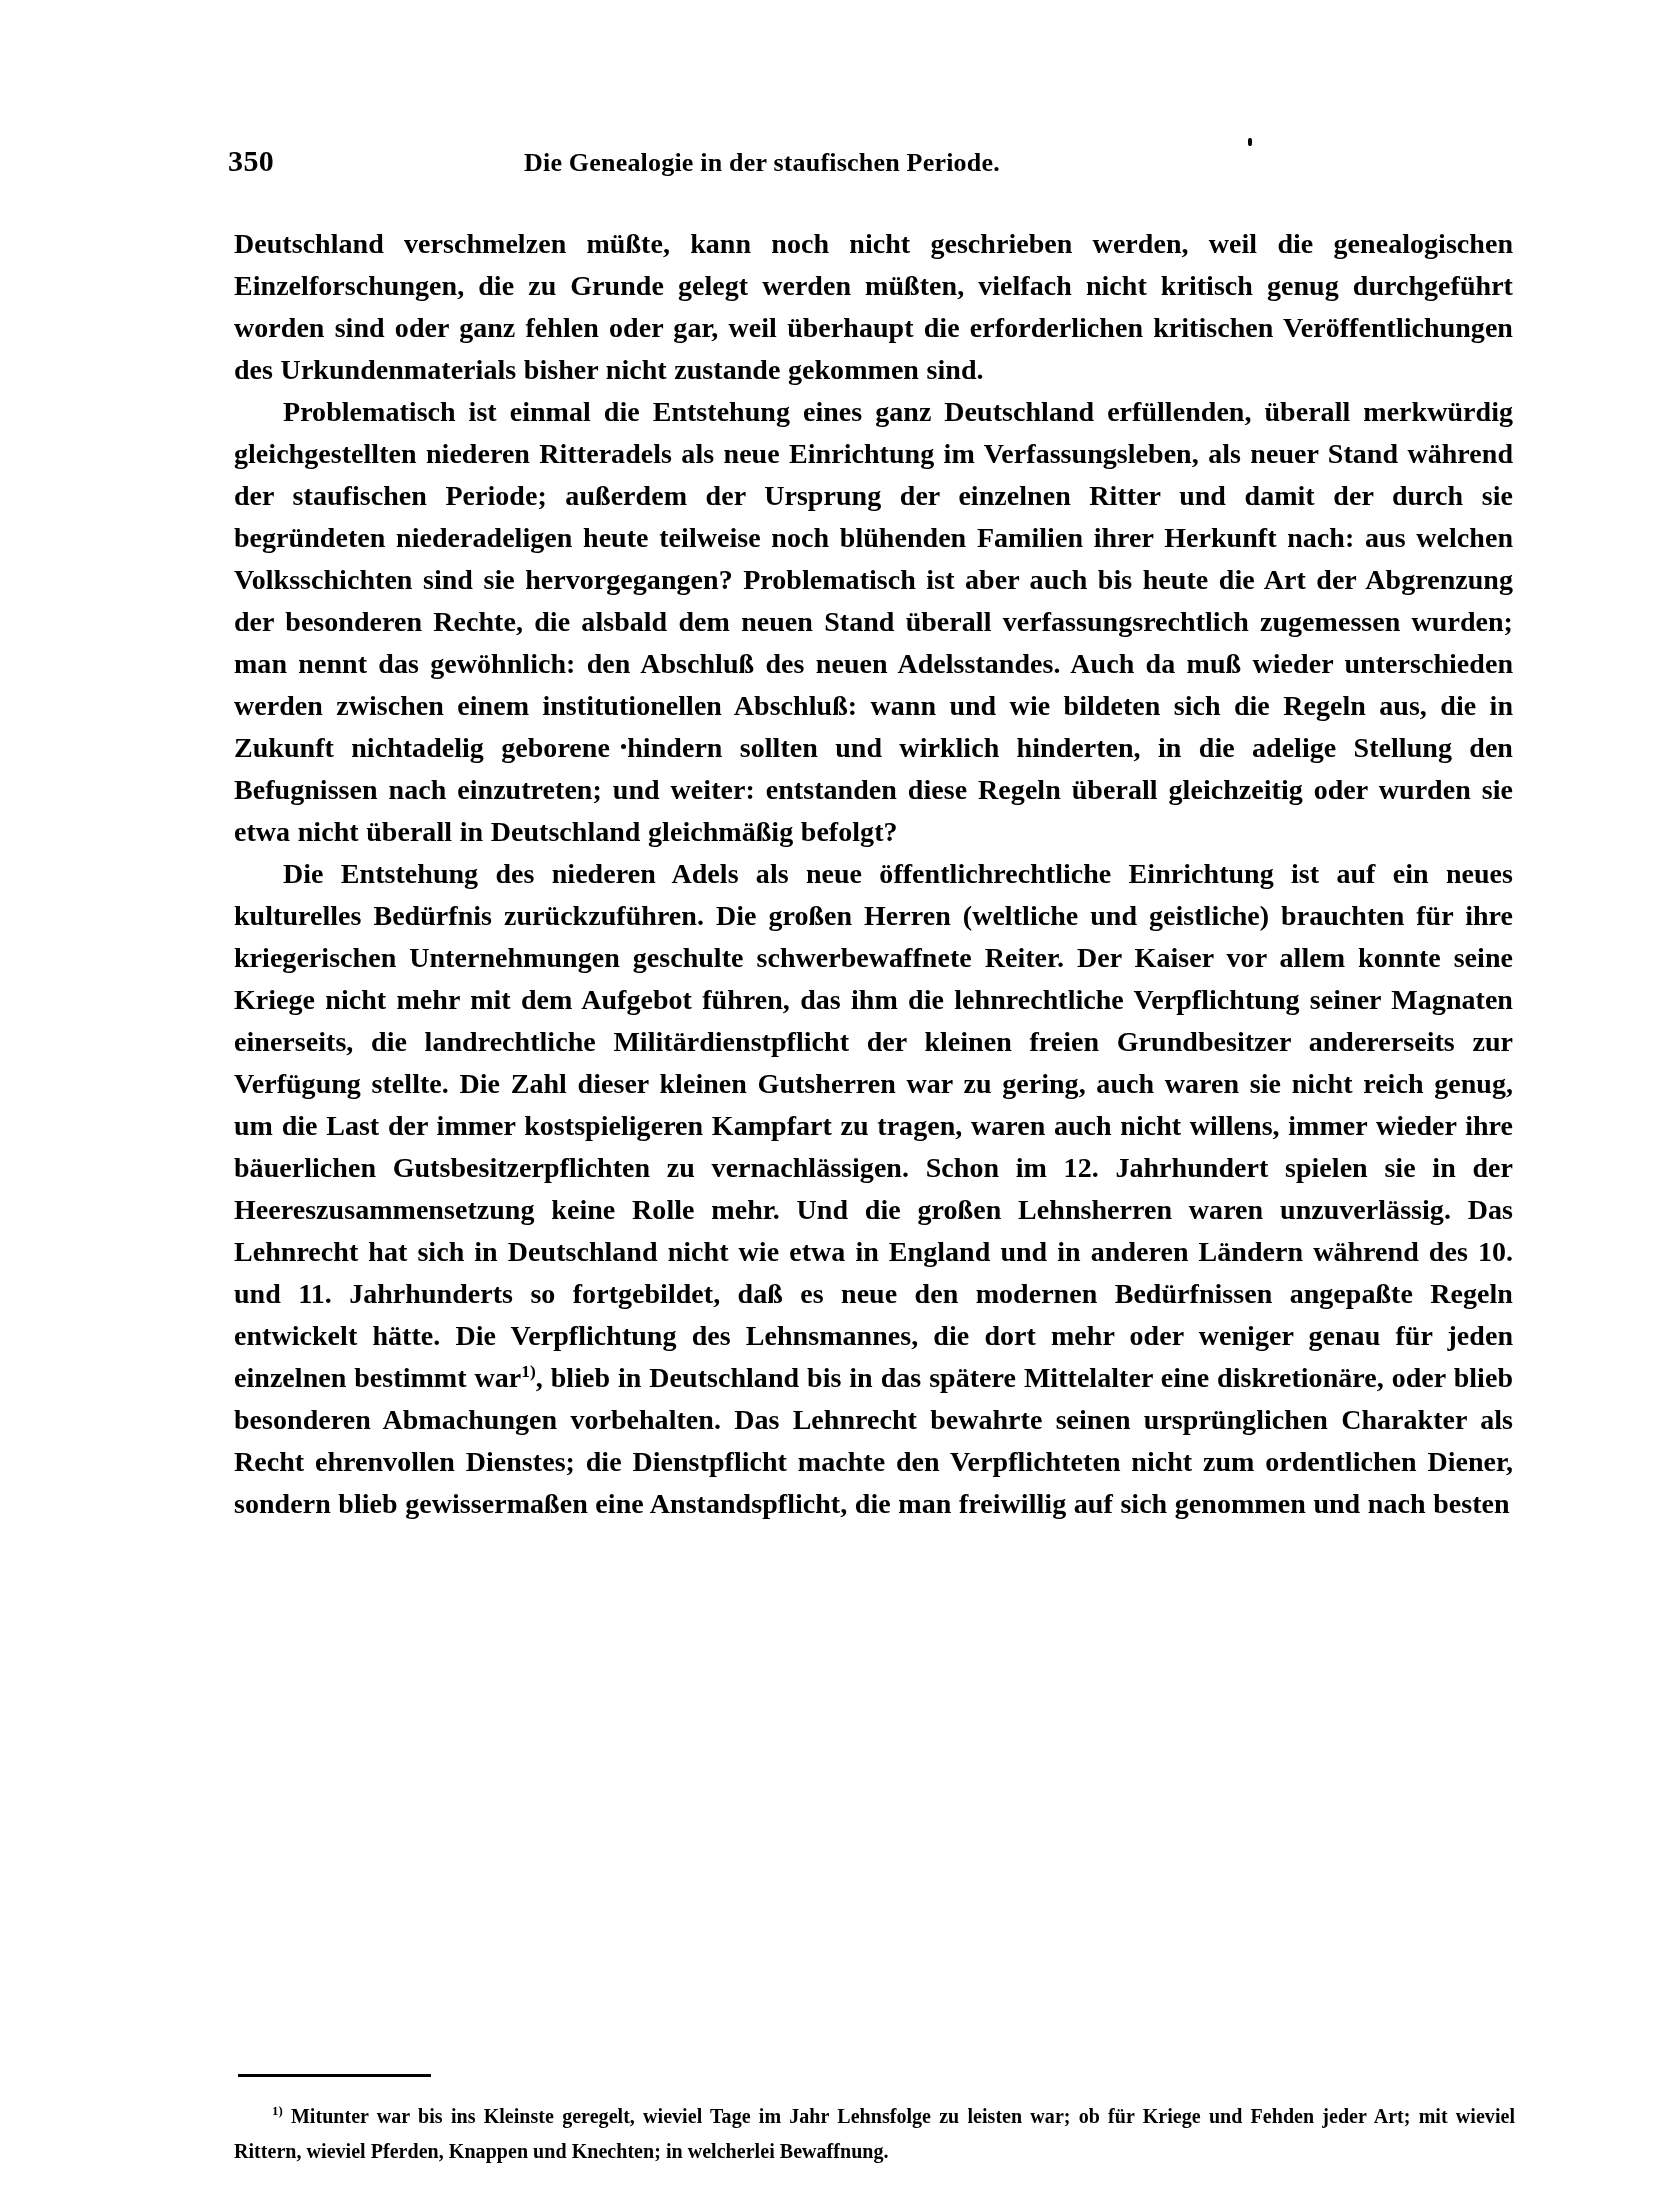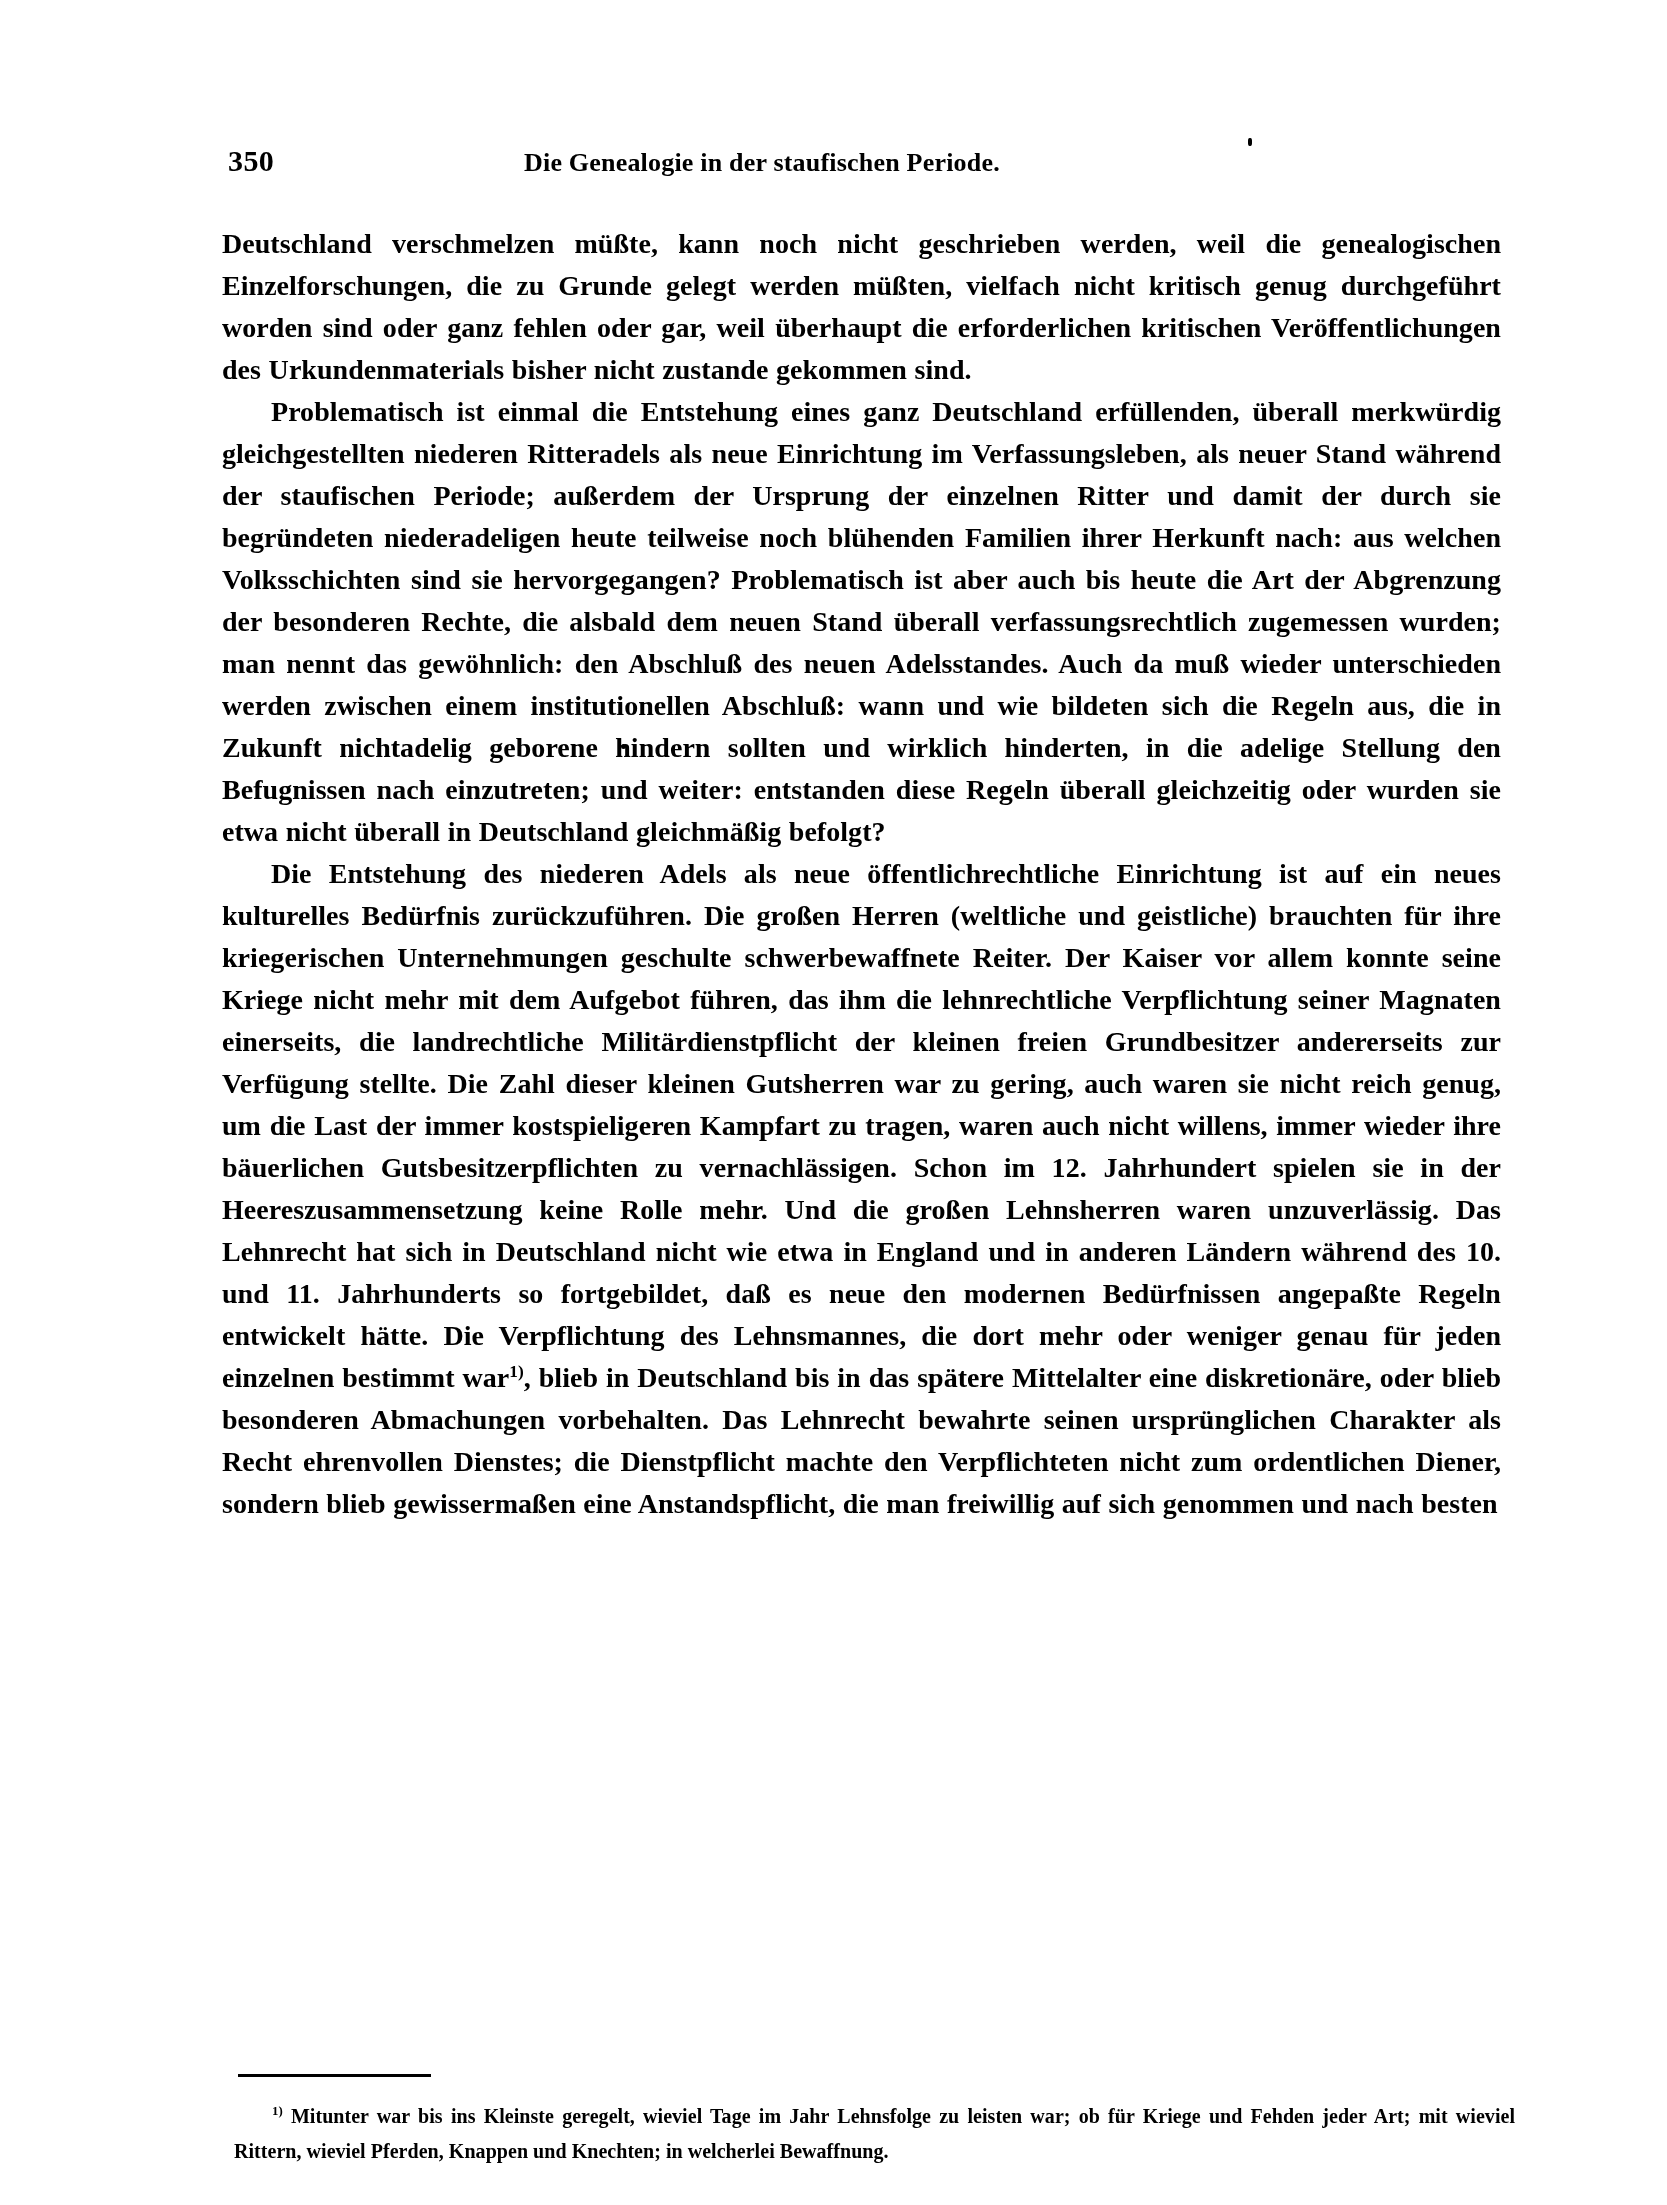--- a/index.html
+++ b/index.html
@@ -46,21 +46,21 @@
     font-size: 26px;
     font-weight: 700;
     letter-spacing: 0.2px;
     line-height: 1;
     white-space: nowrap;
   }
 
   
   .body-block {
     position: absolute;
-    left: 222px;
+    left: 234px;
     top: 223px;
     width: 1279px;
   }
 
   .para {
     margin: 0;
     font-size: 28px;
     font-weight: 700;
     line-height: 42px;
     text-align: justify;

